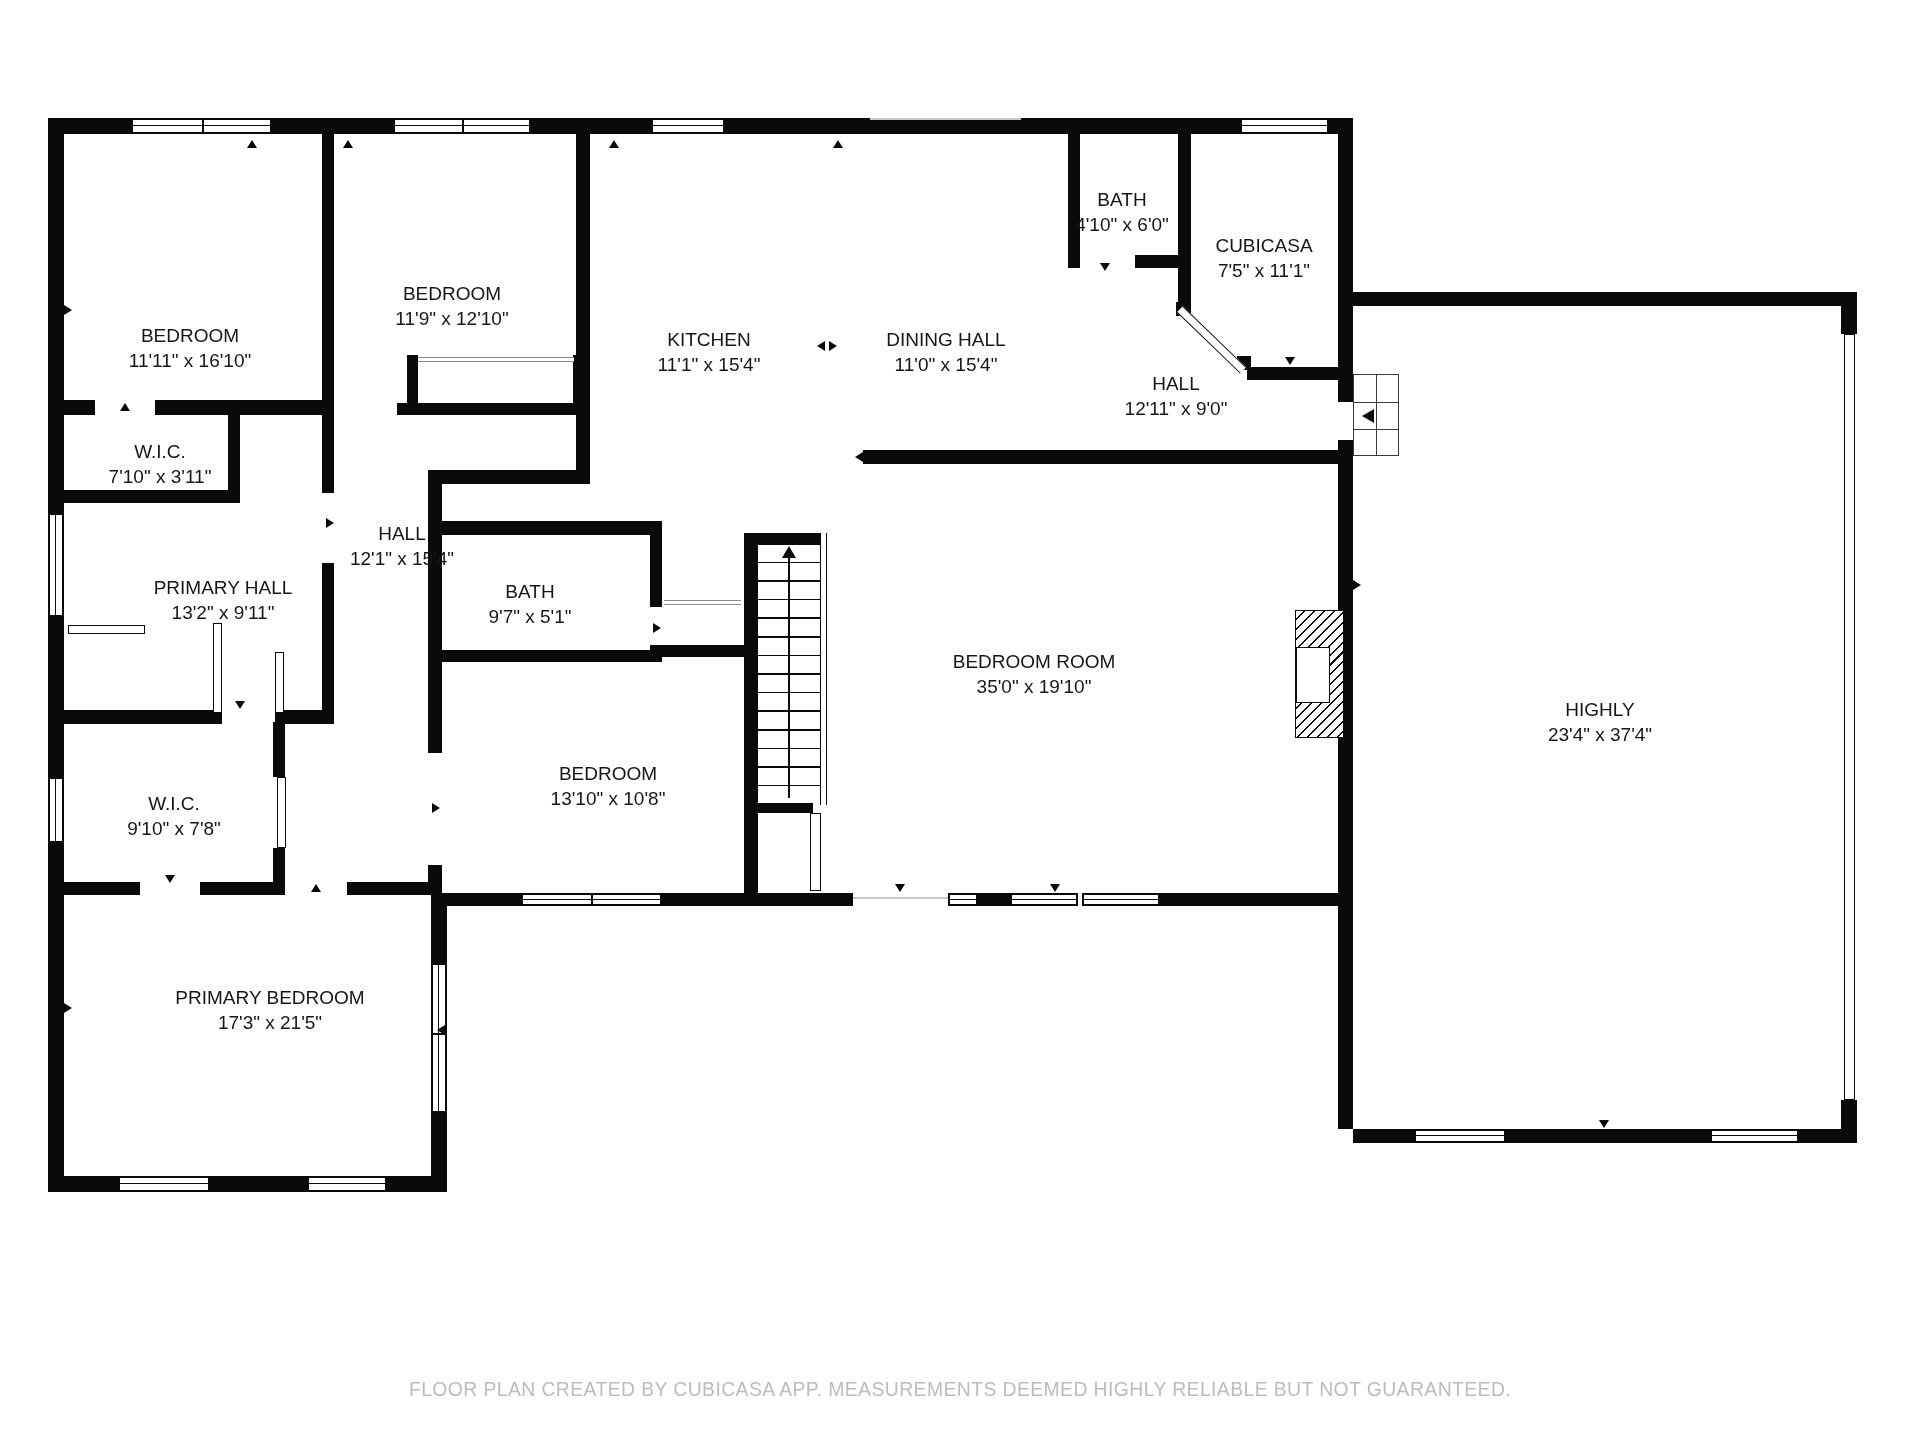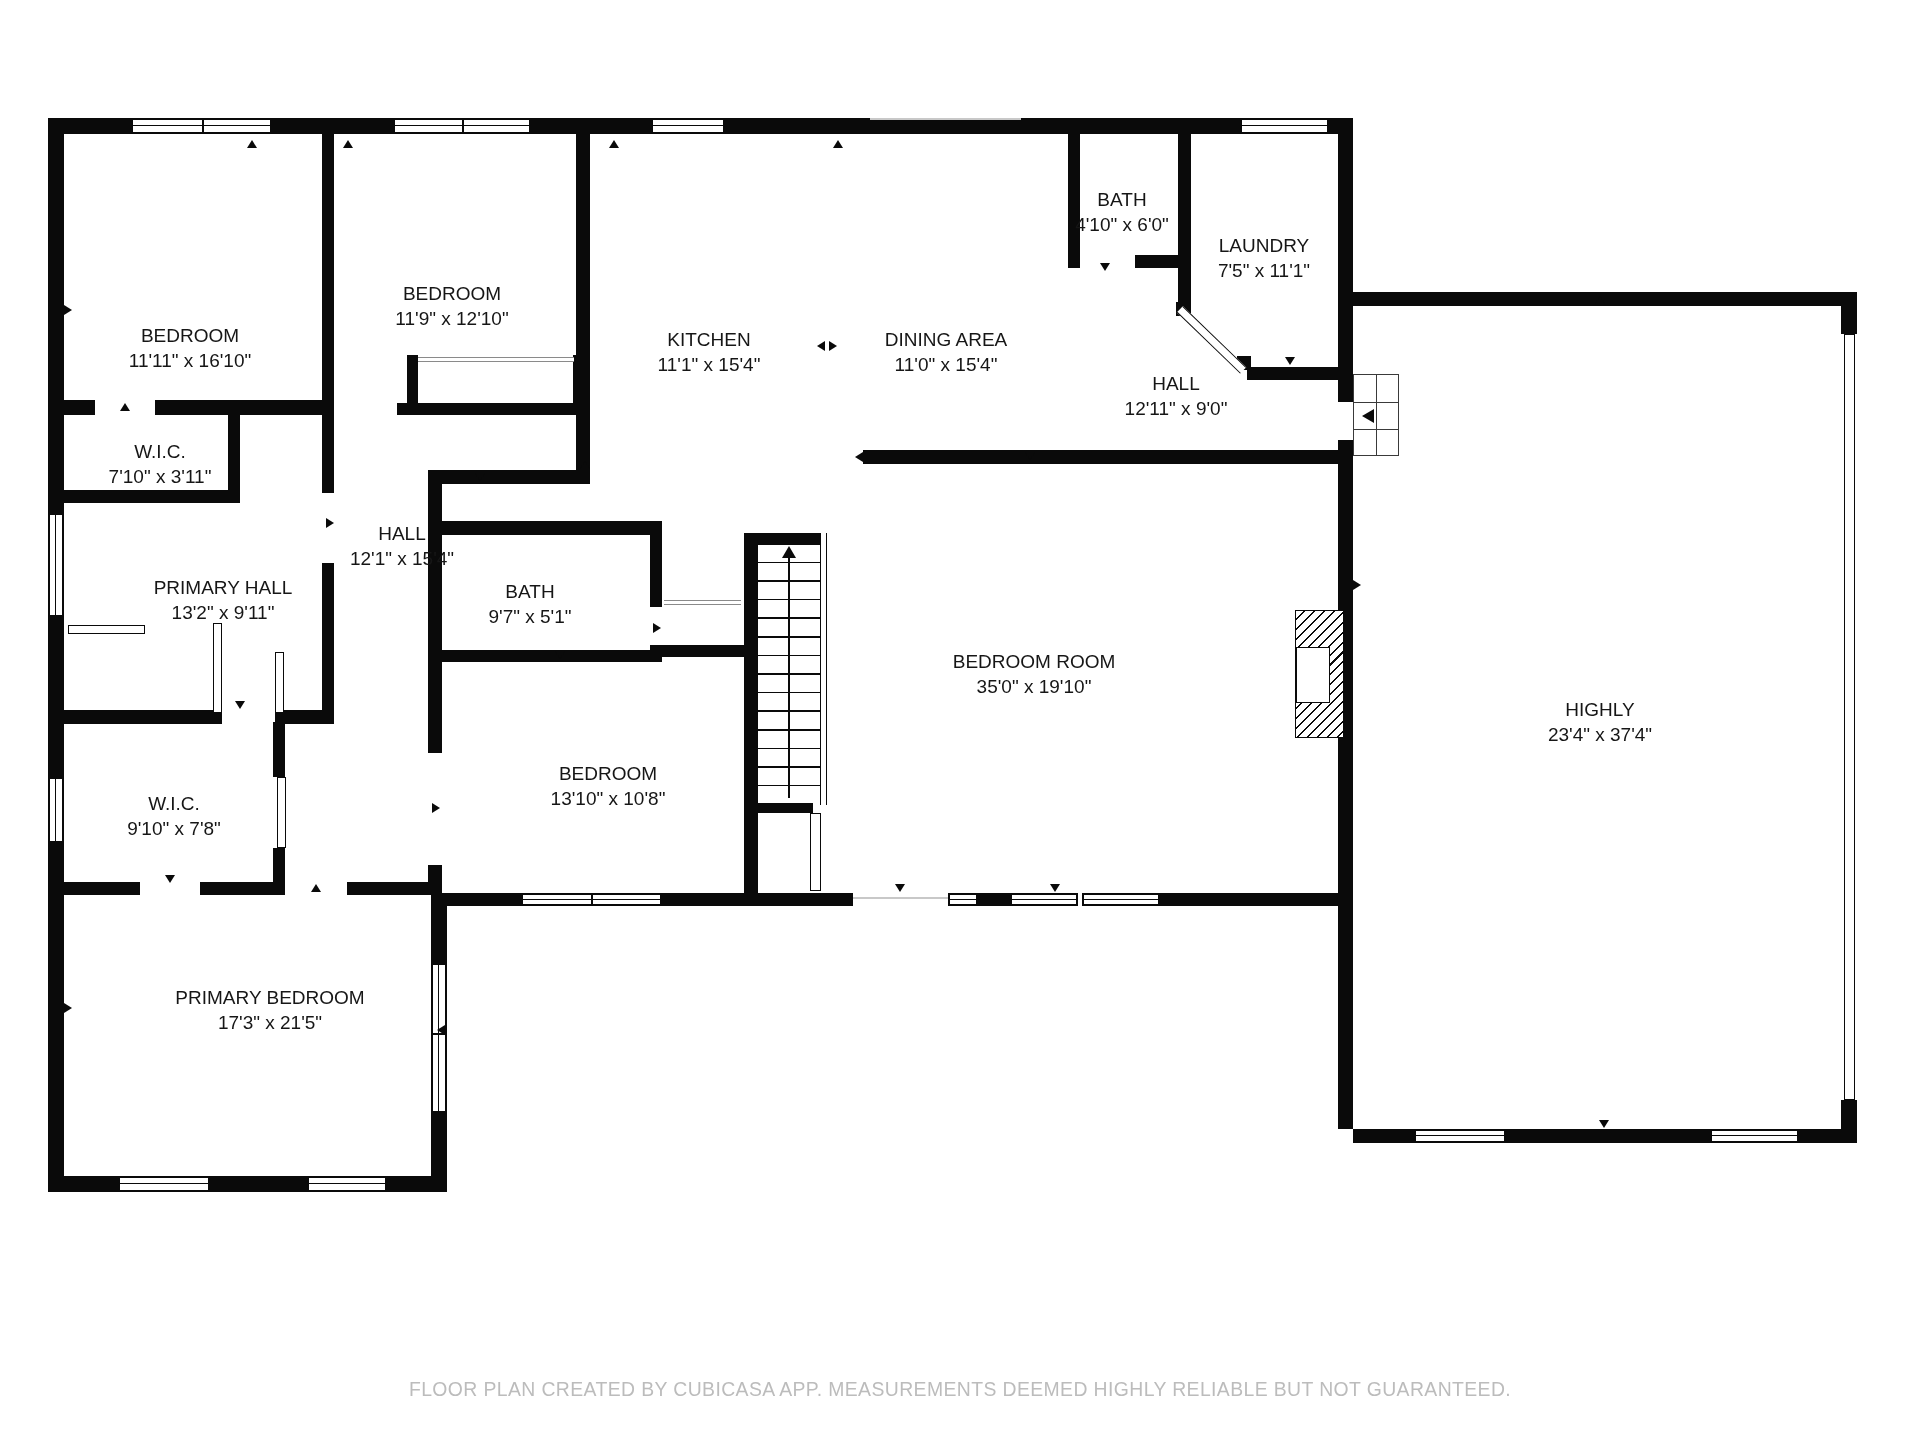--- a/index.html
+++ b/index.html
@@ -215,29 +215,29 @@
       </div>
     <div class="lbl" style="left:452px;top:306px">
         <div>BEDROOM</div>
         <div>11'9" x 12'10"</div>
       </div>
     <div class="lbl" style="left:709px;top:352px">
         <div>KITCHEN</div>
         <div>11'1" x 15'4"</div>
       </div>
     <div class="lbl" style="left:946px;top:352px">
-        <div>DINING AREA</div>
+        <div>DINING HALL</div>
         <div>11'0" x 15'4"</div>
       </div>
     <div class="lbl" style="left:1122px;top:212px">
         <div>BATH</div>
         <div>4'10" x 6'0"</div>
       </div>
     <div class="lbl" style="left:1264px;top:258px">
-        <div>LAUNDRY</div>
+        <div>CUBICASA</div>
         <div>7'5" x 11'1"</div>
       </div>
     <div class="lbl" style="left:1176px;top:396px">
         <div>HALL</div>
         <div>12'11" x 9'0"</div>
       </div>
     <div class="lbl" style="left:160px;top:464px">
         <div>W.I.C.</div>
         <div>7'10" x 3'11"</div>
       </div>

